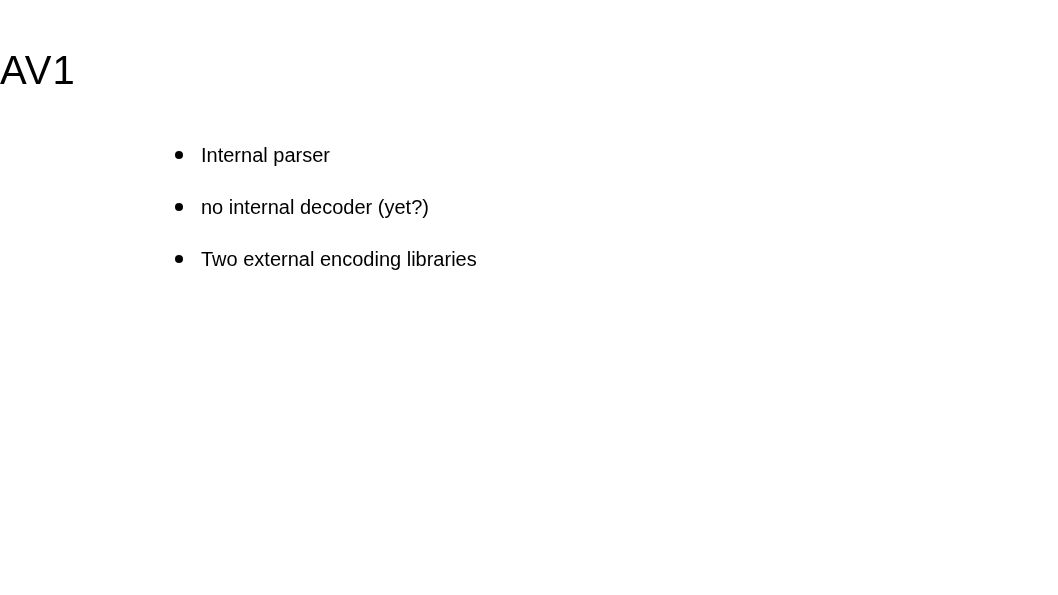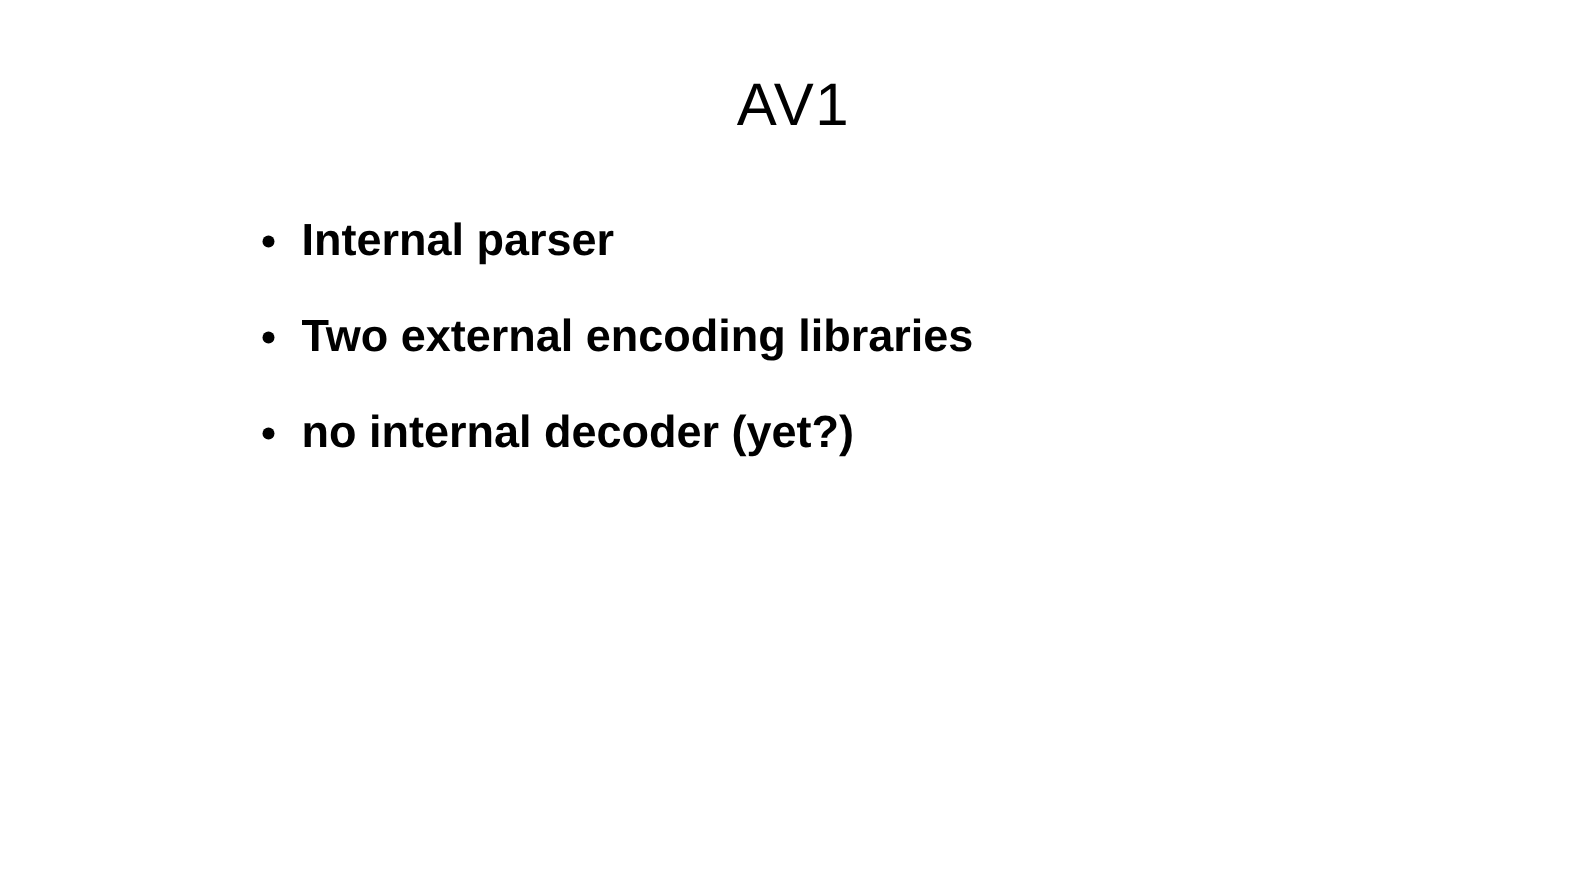--- a/index.html
+++ b/index.html
@@ -14,21 +14,21 @@
       font-family: Arial, Helvetica, sans-serif;
       color: #000000;
       position: relative;
     }
     .slide {
       width: 100%;
       height: 100%;
       padding-top: 48px;
     }
     .title {
-      text-align: center;
+      text-align: left;
       font-size: 40px;
       font-weight: normal;
       margin-bottom: 50px;
       letter-spacing: 1px;
     }
     .bullet-list {
       list-style: none;
       padding-left: 175px;
     }
     .bullet-item {
@@ -38,37 +38,36 @@
     }
     .bullet-dot {
       width: 8px;
       height: 8px;
       background: #000000;
       border-radius: 50%;
       margin-right: 18px;
       flex-shrink: 0;
     }
     .bullet-text {
-      font-size: 30px;
+      font-size: 20px;
       line-height: 1.2;
-      font-weight: bold;
     }
   </style>
 </head>
 <body>
 
 <div class="slide">
   <h1 class="title">AV1</h1>
   <ul class="bullet-list">
     <li class="bullet-item">
       <span class="bullet-dot"></span>
       <span class="bullet-text">Internal parser</span>
     </li>
     <li class="bullet-item">
       <span class="bullet-dot"></span>
-      <span class="bullet-text">Two external encoding libraries</span>
+      <span class="bullet-text">no internal decoder (yet?)</span>
     </li>
     <li class="bullet-item">
       <span class="bullet-dot"></span>
-      <span class="bullet-text">no internal decoder (yet?)</span>
+      <span class="bullet-text">Two external encoding libraries</span>
     </li>
   </ul>
 </div>
 
 </body></html>

